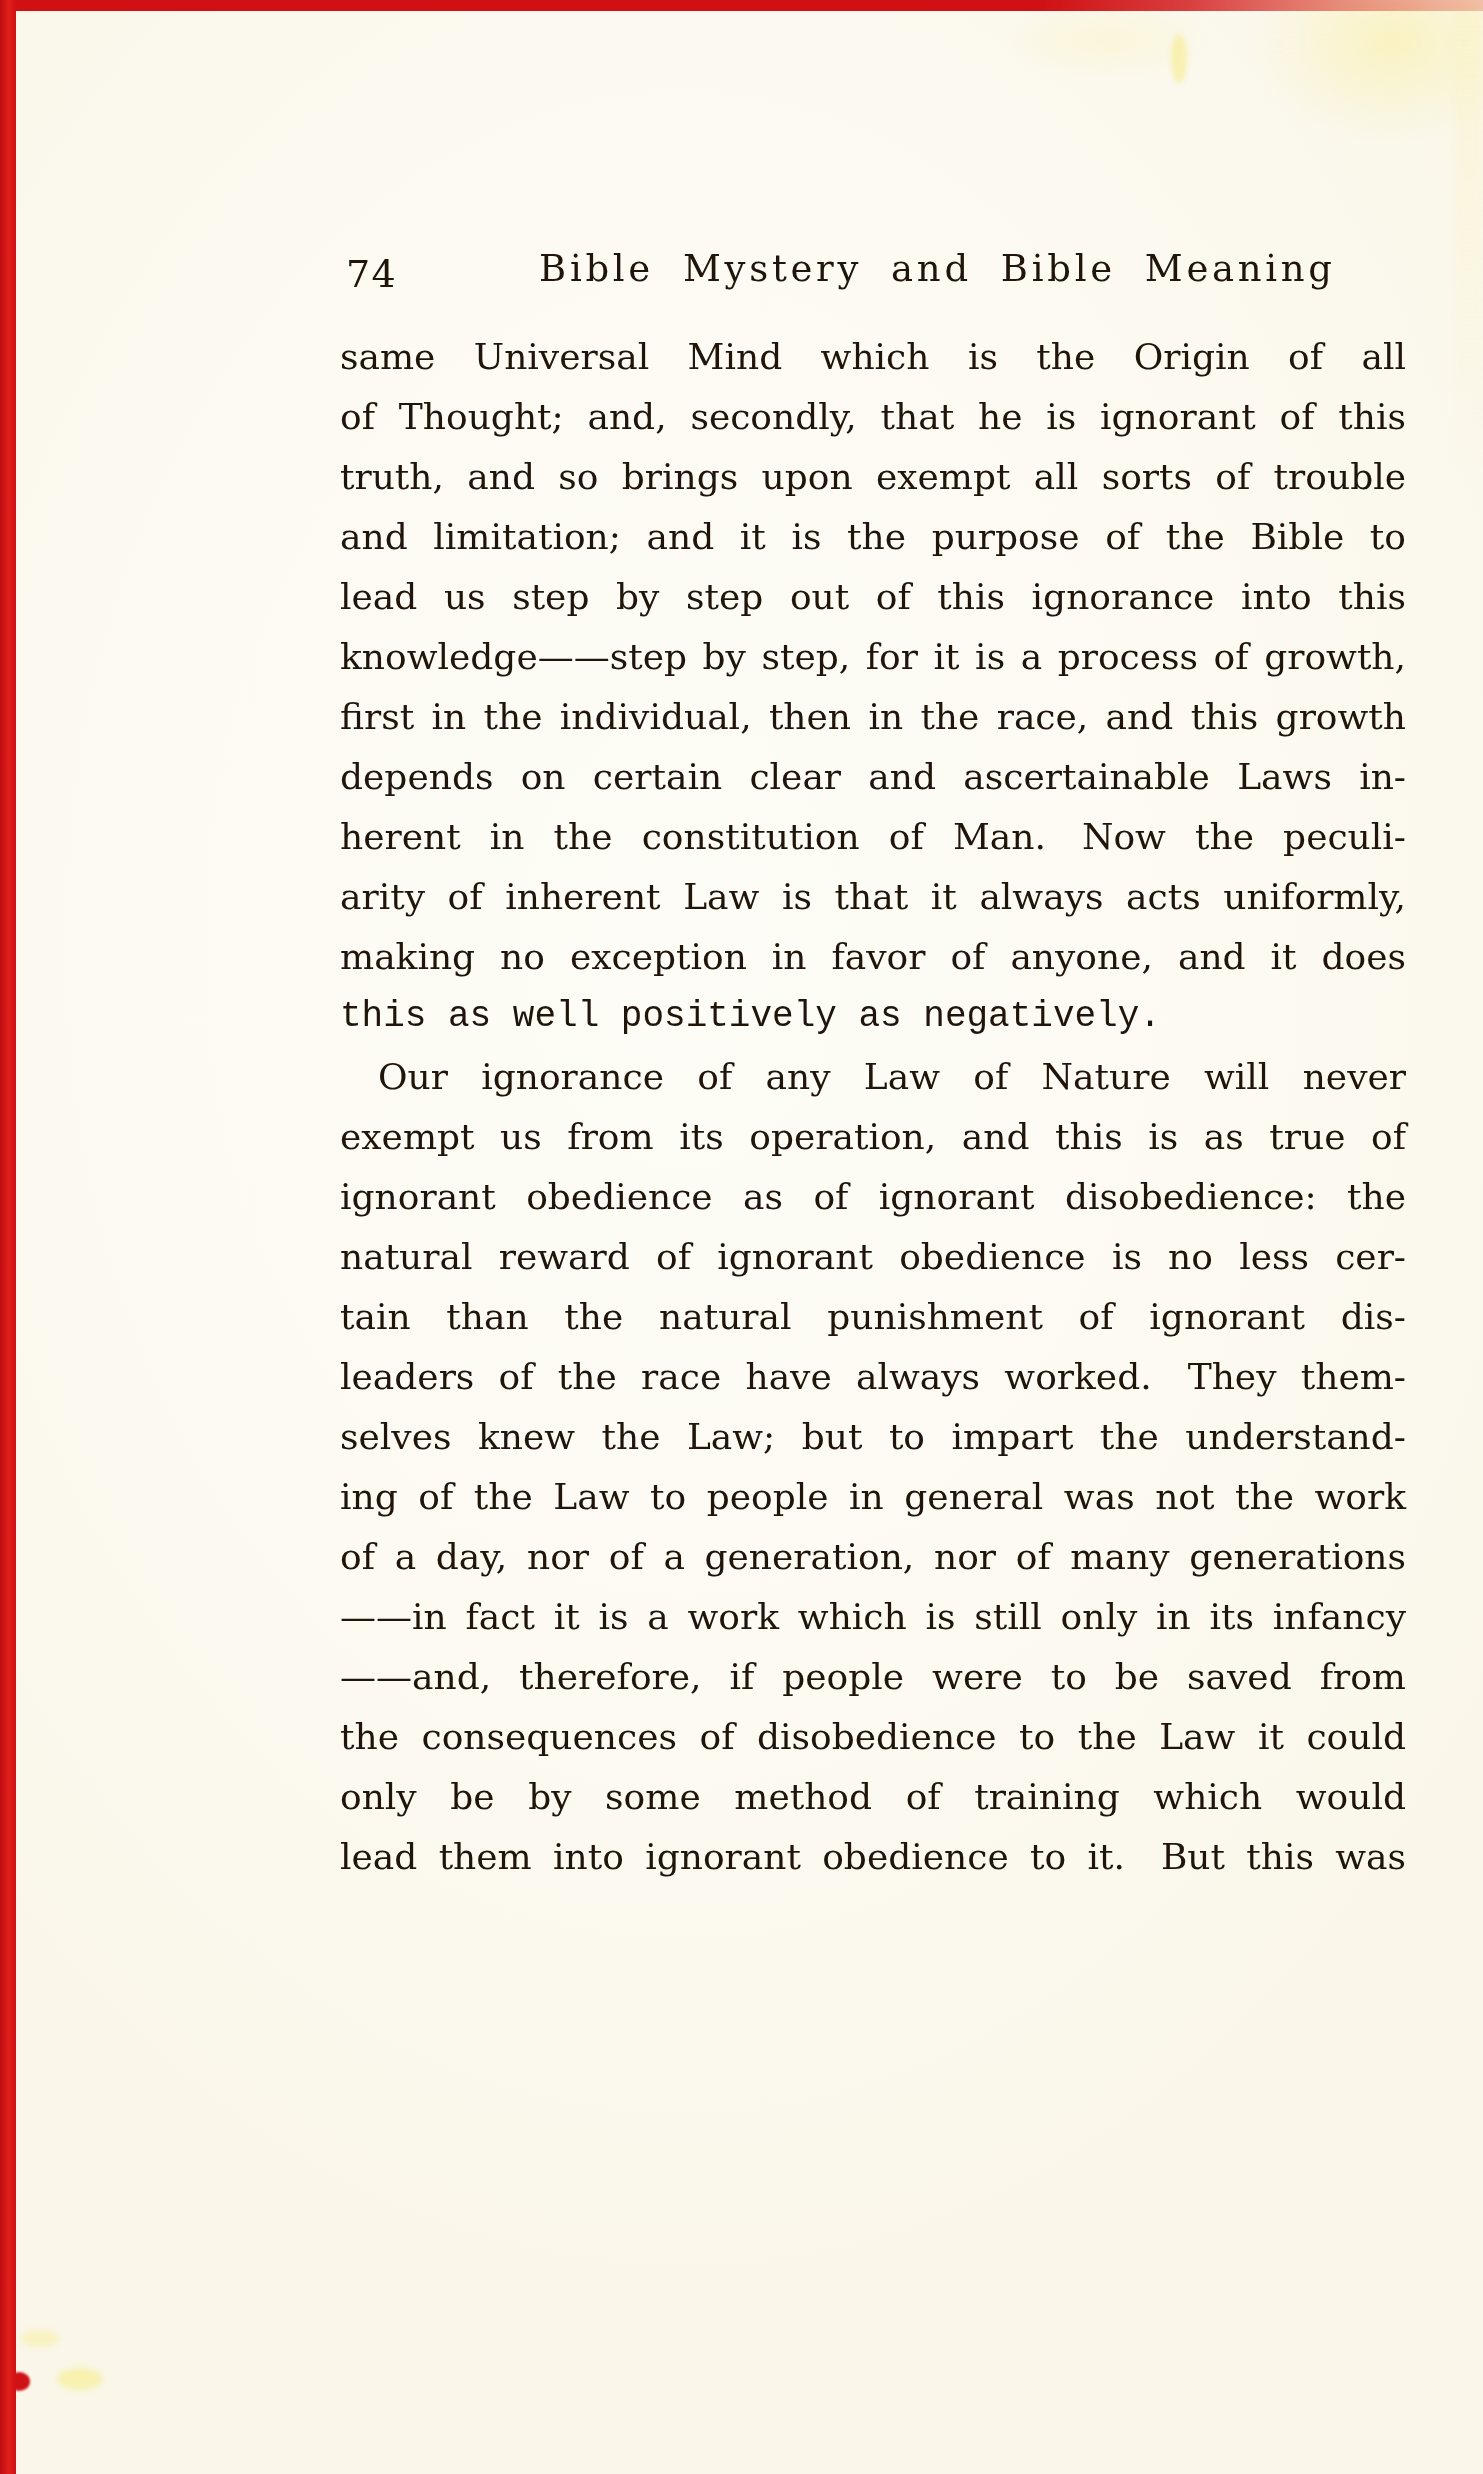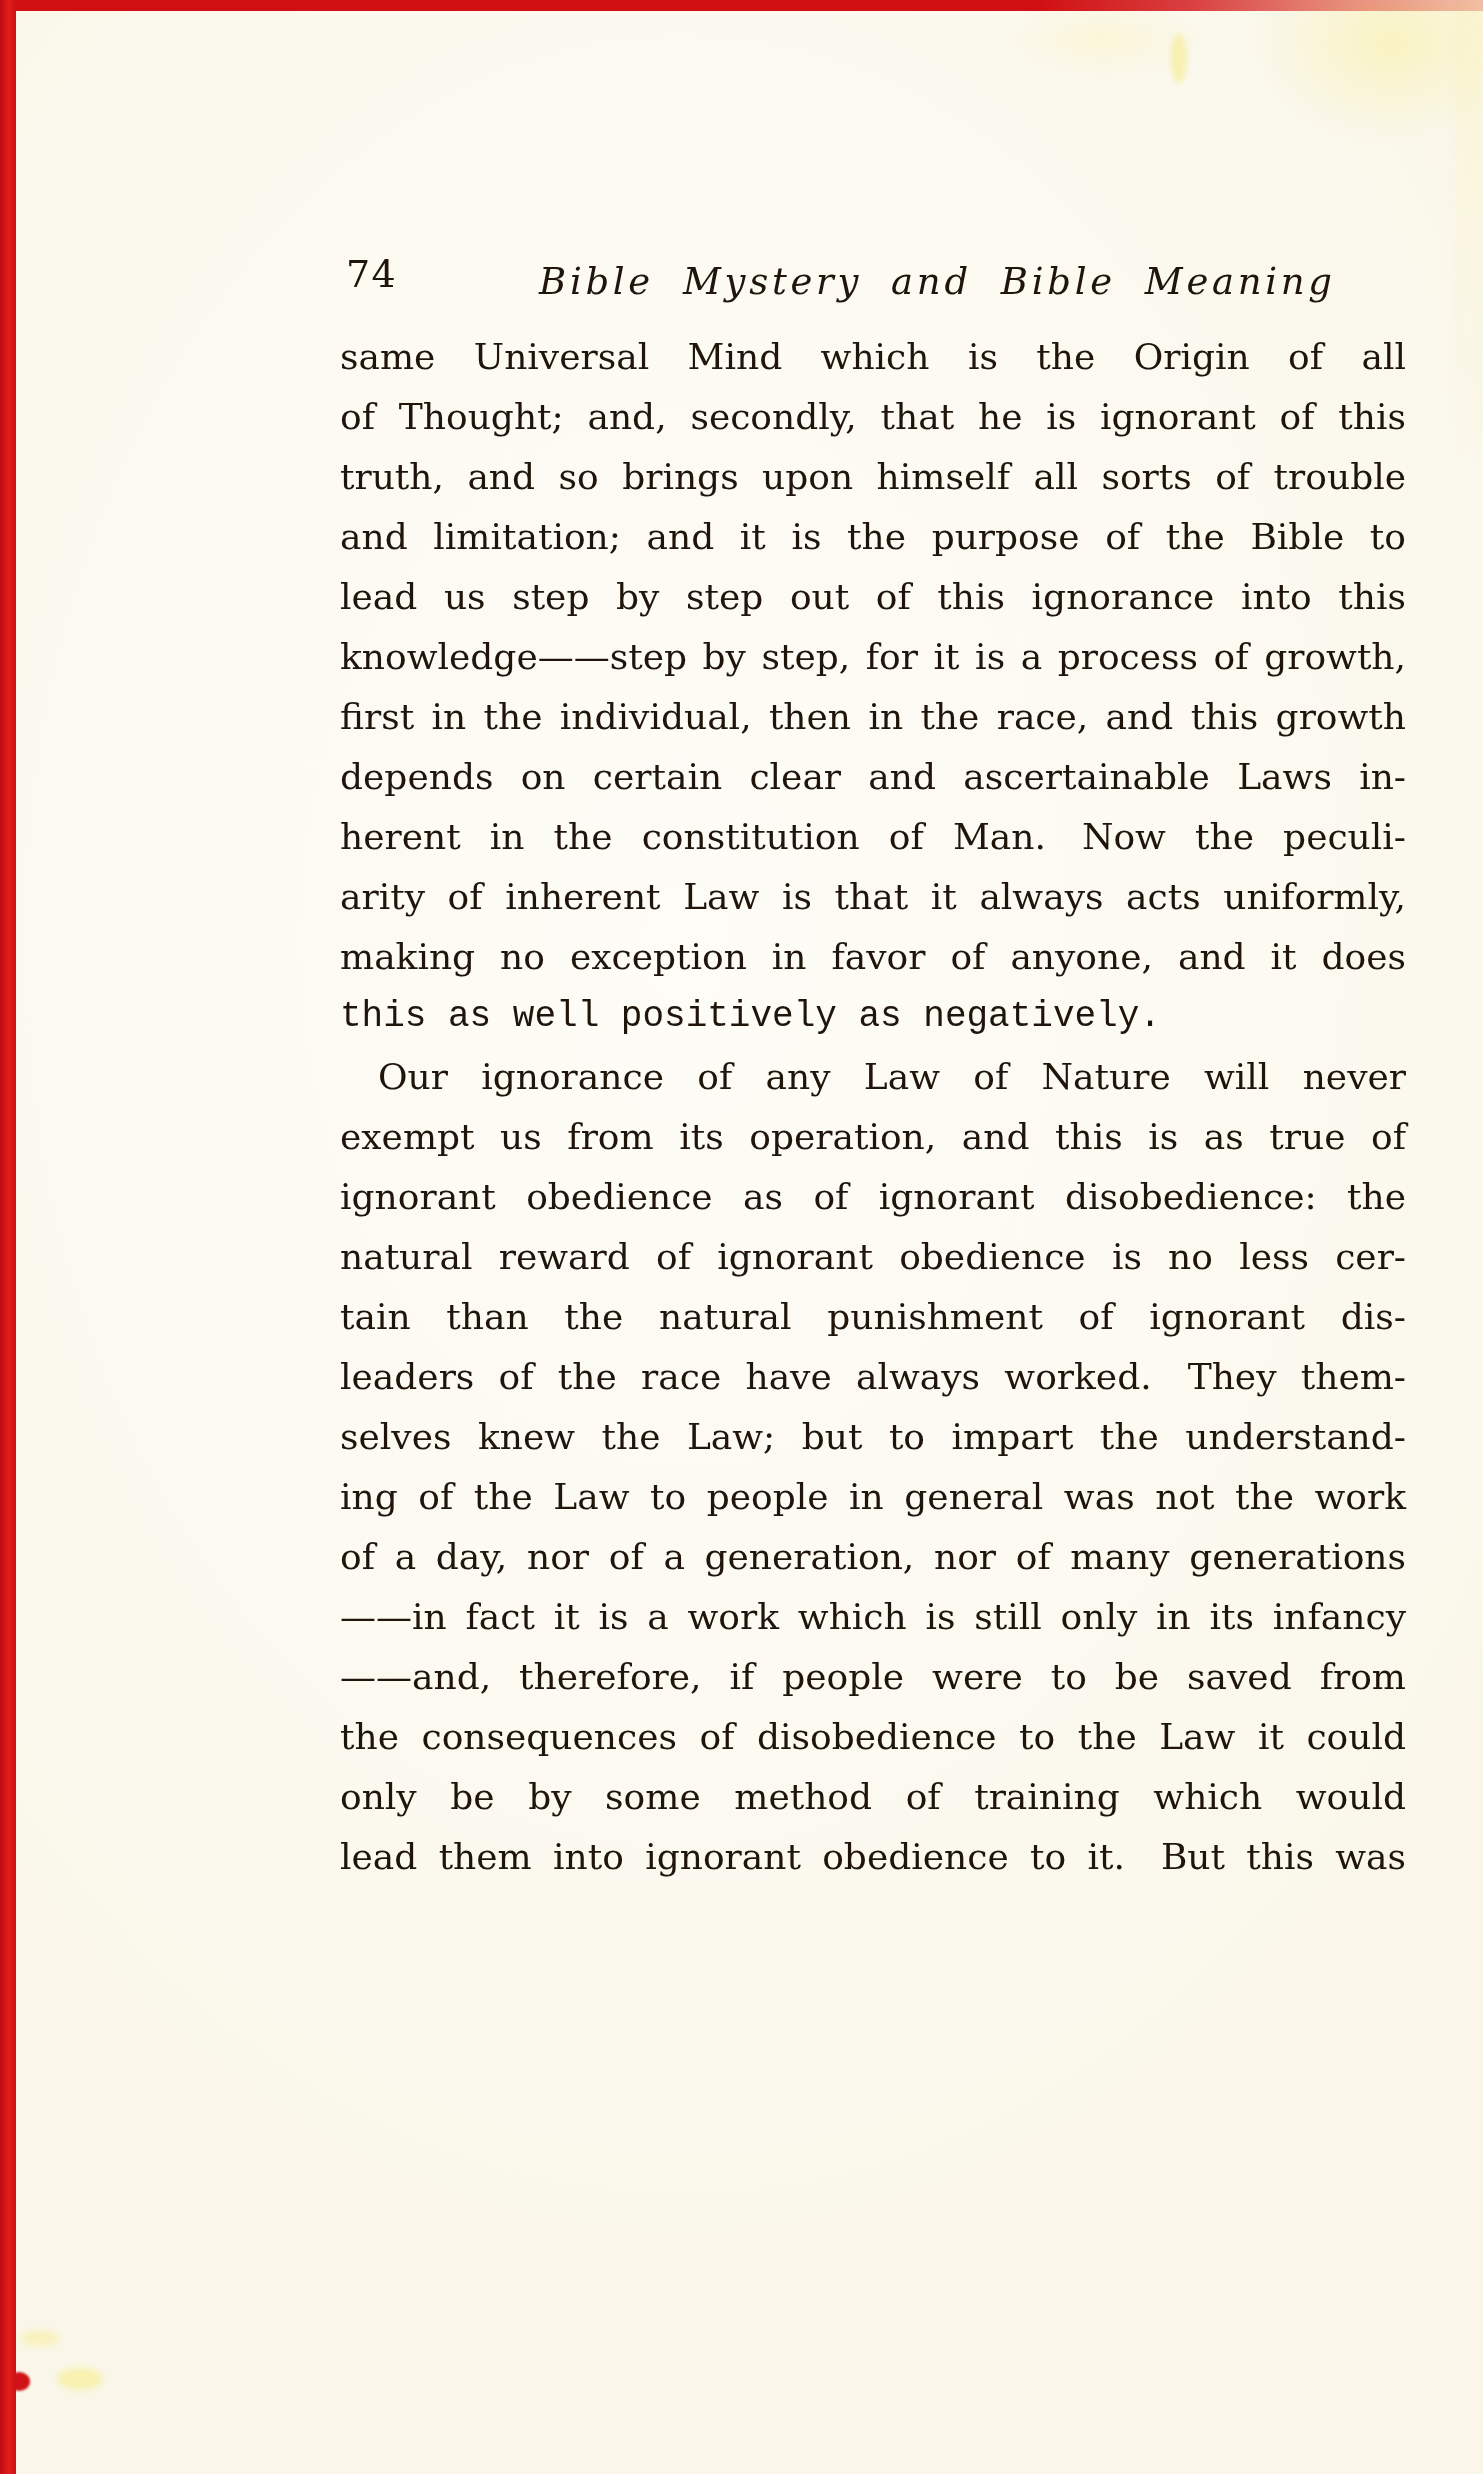--- a/index.html
+++ b/index.html
@@ -50,23 +50,23 @@
   .smudge.s6 { left: 1455px; top: 0; width: 28px; height: 469px;
     background: linear-gradient(to bottom, rgba(250,242,190,0.42), rgba(250,242,190,0));
     filter: blur(3.7px); }
 
   
   .page-number {
     position: absolute; left: 346px; top: 252px;
     font-size: 38px; letter-spacing: 1.2px;
   }
   .running-title {
-    position: absolute; left: 539px; top: 260px; width: 717px;
+    position: absolute; left: 539px; top: 247px; width: 717px;
     text-align: left; white-space: nowrap;
-    font-style: italic; font-size: 37px;
+    font-size: 37px;
     letter-spacing: 3.7px; word-spacing: 13.6px;
   }
 
   
   .text-block {
     position: absolute; left: 340px; top: 327px; width: 1066px;
   }
   .line {
     font-size: 36px;
     line-height: 60px;
@@ -94,21 +94,21 @@
   <div class="red-blob"></div>
 
   <header>
     <span class="page-number">74</span>
     <div class="running-title">Bible Mystery and Bible Meaning</div>
   </header>
 
   <main class="text-block" id="text-block">
       <div class="line">same Universal Mind which is the Origin of all</div>
       <div class="line">of Thought; and, secondly, that he is ignorant of this</div>
-      <div class="line">truth, and so brings upon himself all sorts of trouble</div>
+      <div class="line">truth, and so brings upon exempt all sorts of trouble</div>
       <div class="line">and limitation; and it is the purpose of the Bible to</div>
       <div class="line">lead us step by step out of this ignorance into this</div>
       <div class="line">knowledge——step by step, for it is a process of growth,</div>
       <div class="line">first in the individual, then in the race, and this growth</div>
       <div class="line">depends on certain clear and ascertainable Laws in-</div>
       <div class="line">herent in the constitution of Man. Now the peculi-</div>
       <div class="line">arity of inherent Law is that it always acts uniformly,</div>
       <div class="line">making no exception in favor of anyone, and it does</div>
       <div class="line endpara">this as well positively as negatively.</div>
       <div class="line indent">Our ignorance of any Law of Nature will never</div>

